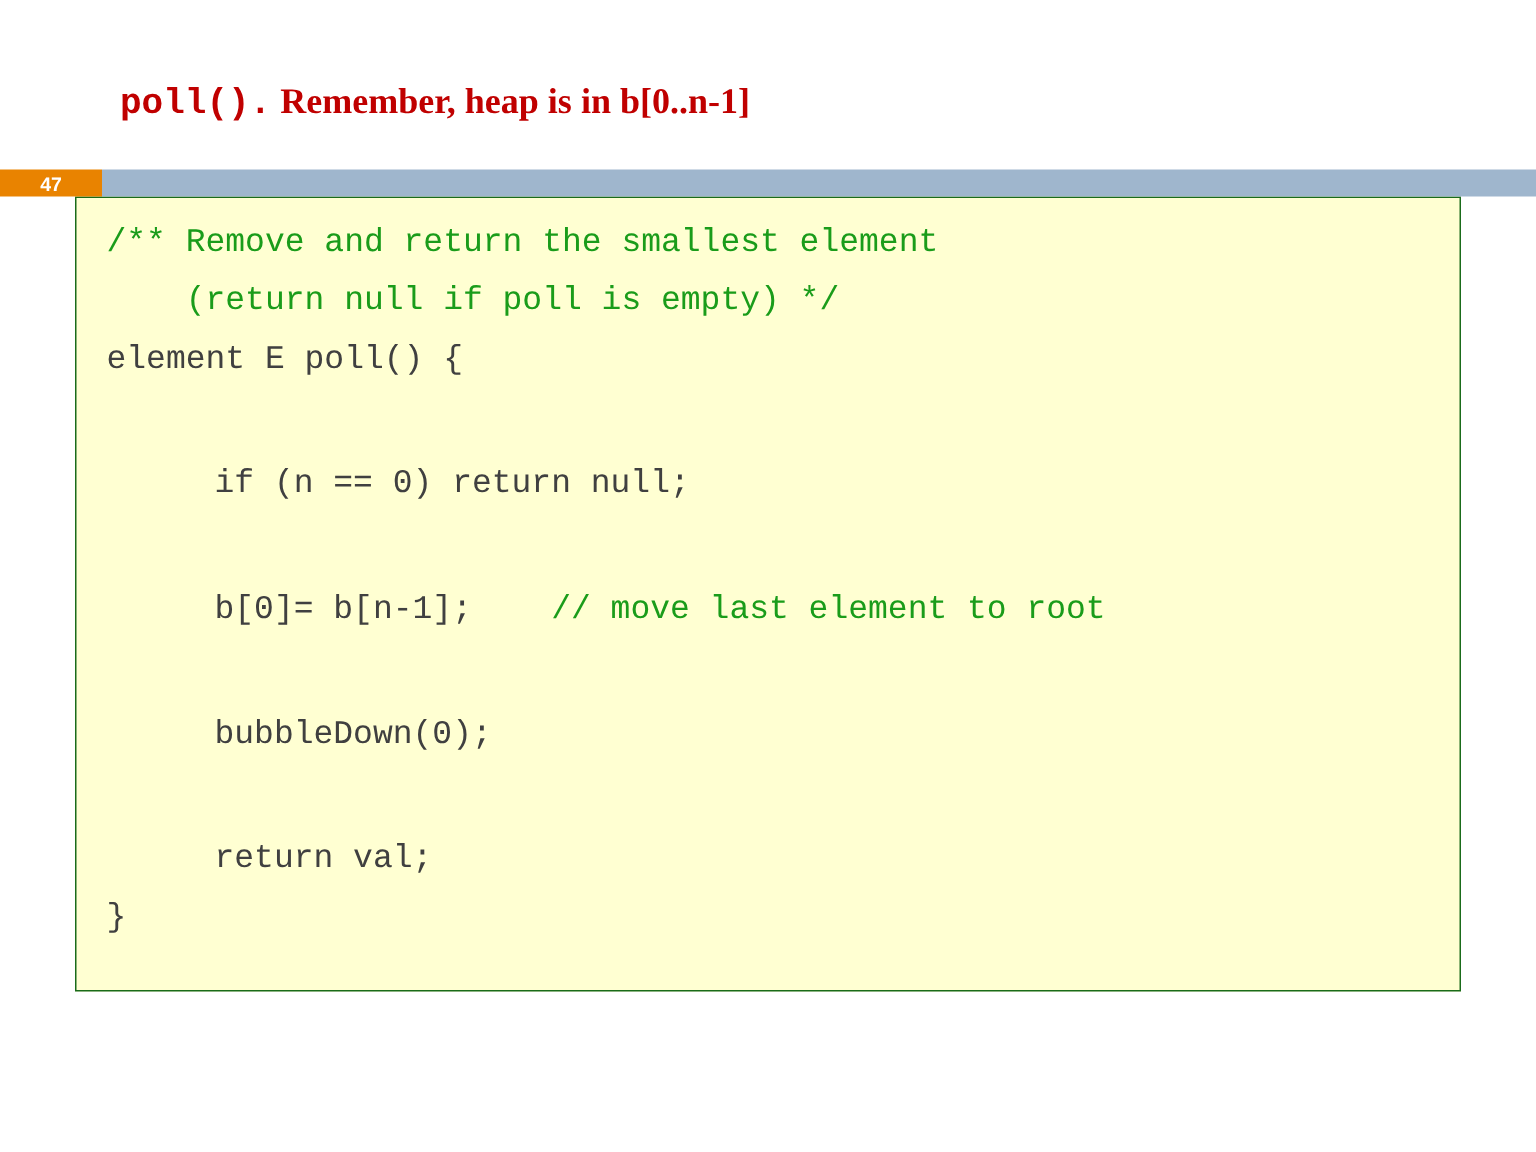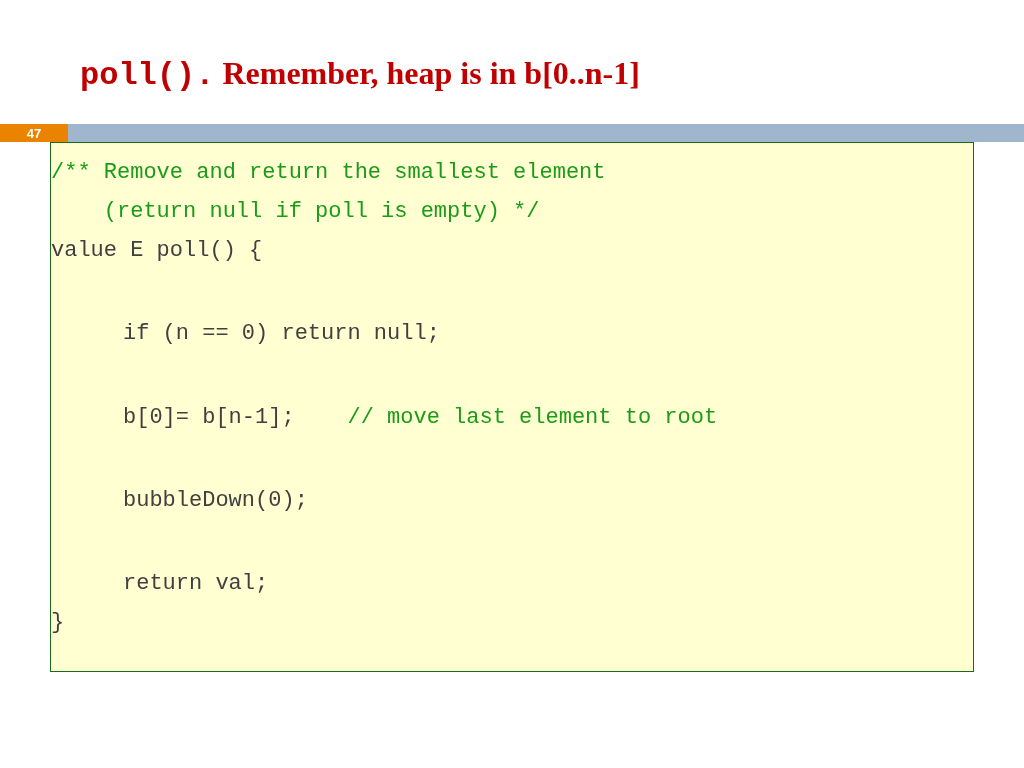--- a/index.html
+++ b/index.html
@@ -5,21 +5,21 @@
   * { margin: 0; padding: 0; box-sizing: border-box; }
   body {
     width: 1024px;
     height: 768px;
     background: #ffffff;
     font-family: Georgia, 'Times New Roman', serif;
     position: relative;
   }
   .title-area {
     padding: 55px 0 30px 80px;
-    font-size: 32px;
+    font-size: 24px;
     font-weight: bold;
   }
   .title-code {
     font-family: 'Courier New', monospace;
     color: #c00000;
     font-weight: bold;
   }
   .title-rest {
     color: #c00000;
     font-family: Georgia, 'Times New Roman', serif;
@@ -41,21 +41,21 @@
     justify-content: center;
   }
   .bar-fill {
     flex: 1;
     background: #9fb6cd;
   }
   .code-box {
     margin: 0 50px 0 50px;
     border: 1.5px solid #1a6b1a;
     background: #ffffd2;
-    padding: 10px 12px 60px 0;
+    padding: 10px 12px 60px 20px;
     font-family: 'Courier New', monospace;
     font-size: 22px;
     line-height: 1.78;
     height: 530px;
   }
   .comment { color: #1a9c1a; }
   .code-text { color: #404040; }
   .indent-c { padding-left: 72px; margin-top: 44px; }
   .line { white-space: pre; }
 </style>
@@ -67,19 +67,19 @@
 </div>
 
 <div class="accent-bar">
   <div class="slide-num">47</div>
   <div class="bar-fill"></div>
 </div>
 
 <div class="code-box">
   <div class="line"><span class="comment">/** Remove and return the smallest element</span></div>
   <div class="line"><span class="comment">    (return null if poll is empty) */</span></div>
-  <div class="line"><span class="code-text">value E poll() {</span></div>
+  <div class="line"><span class="code-text">element E poll() {</span></div>
   <div class="line indent-c"><span class="code-text">if (n == 0) return null;</span></div>
   <div class="line indent-c"><span class="code-text">b[0]= b[n-1];</span><span class="comment">    // move last element to root</span></div>
   <div class="line indent-c"><span class="code-text">bubbleDown(0);</span></div>
   <div class="line indent-c"><span class="code-text">return val;</span></div>
   <div class="line"><span class="code-text">}</span></div>
 </div>
 
 </body></html>

